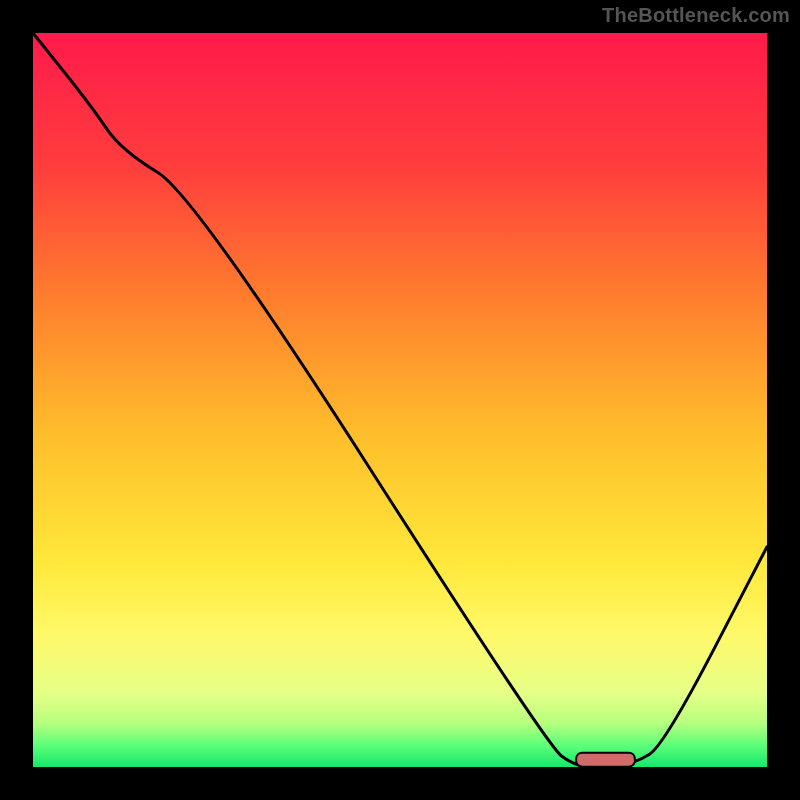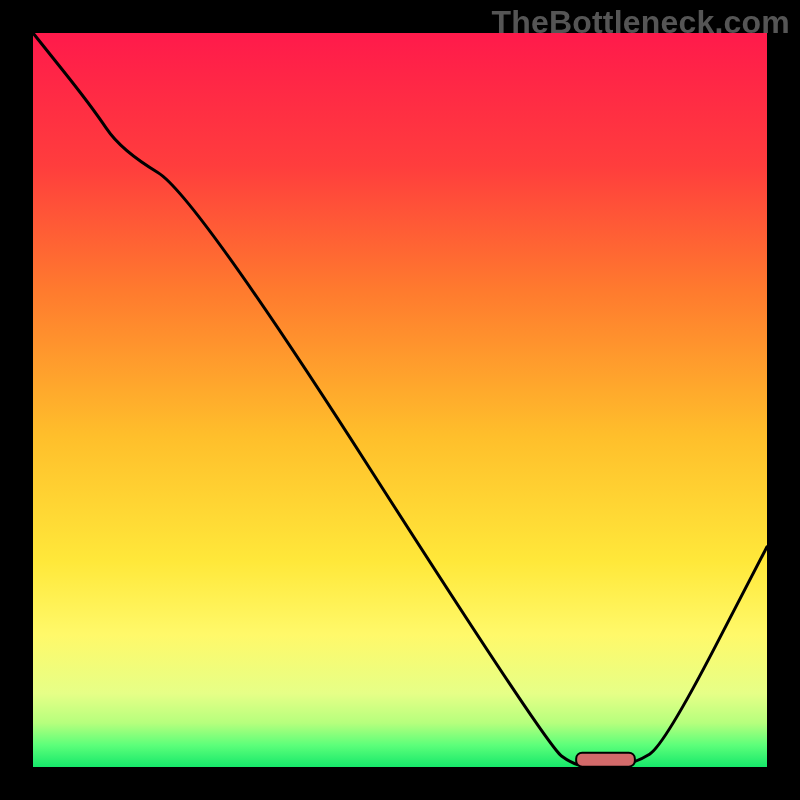--- a/index.html
+++ b/index.html
@@ -14,21 +14,21 @@
     position: relative;
     width: 800px;
     height: 800px;
     background: #000;
   }
   .watermark {
     position: absolute;
     top: 4px;
     right: 10px;
     font-family: Arial, Helvetica, sans-serif;
-    font-size: 32px;
+    font-size: 20px;
     font-weight: 600;
     color: #555;
     letter-spacing: 0.2px;
     z-index: 5;
   }
   svg {
     position: absolute;
     top: 0;
     left: 0;
   }

